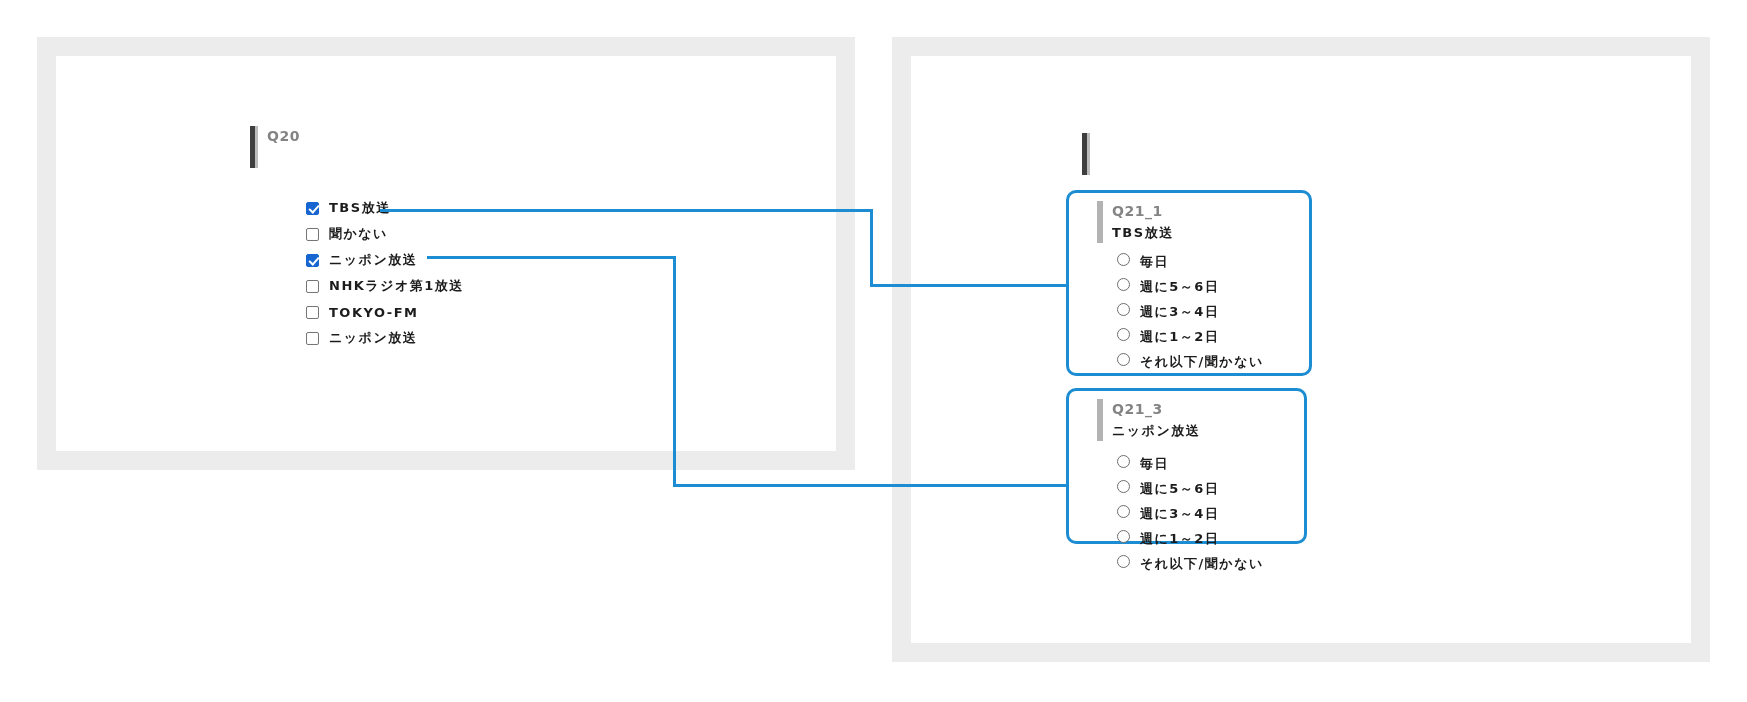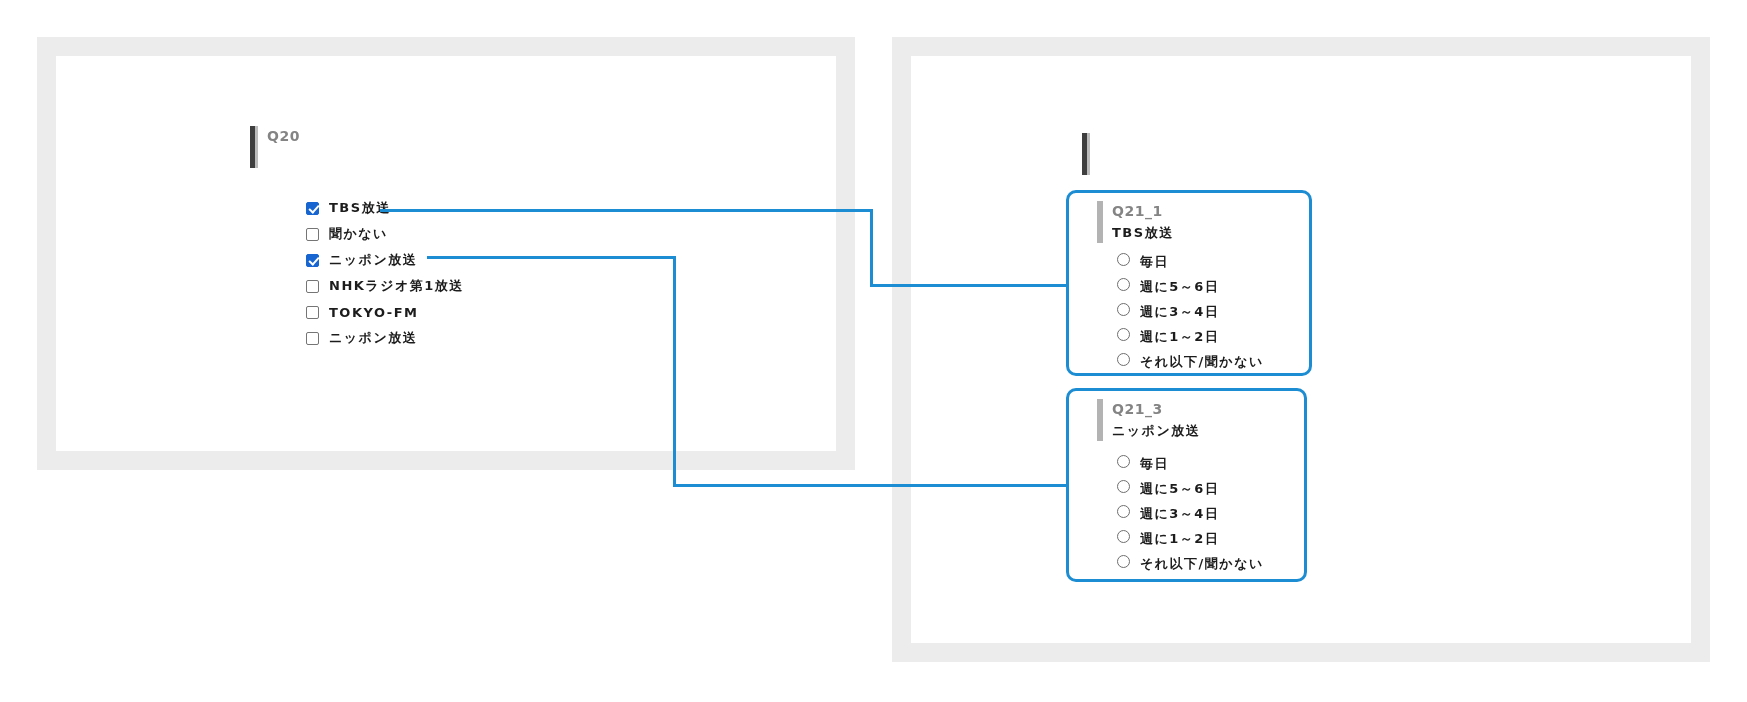--- a/index.html
+++ b/index.html
@@ -118,21 +118,21 @@
         <span class="radio"></span>
         <span class="opt-label">週に1～2日</span>
       </div>
       <div class="radio-row">
         <span class="radio"></span>
         <span class="opt-label">それ以下/聞かない</span>
       </div>
     </div>
   </div>
 
-  <div class="sub-box" style="left:155px;top:332px;width:241px;height:194px;">
+  <div class="sub-box" style="left:155px;top:332px;width:241px;height:156px;">
     <div class="q-header">
       <div class="q-marker sub"></div>
       <div>
         <div class="q-id">Q21_3</div>
         <div class="q-text">ニッポン放送</div>
       </div>
     </div>
     <div class="opt-list" style="left:48px;top:64px;">
       <div class="radio-row">
         <span class="radio"></span>

